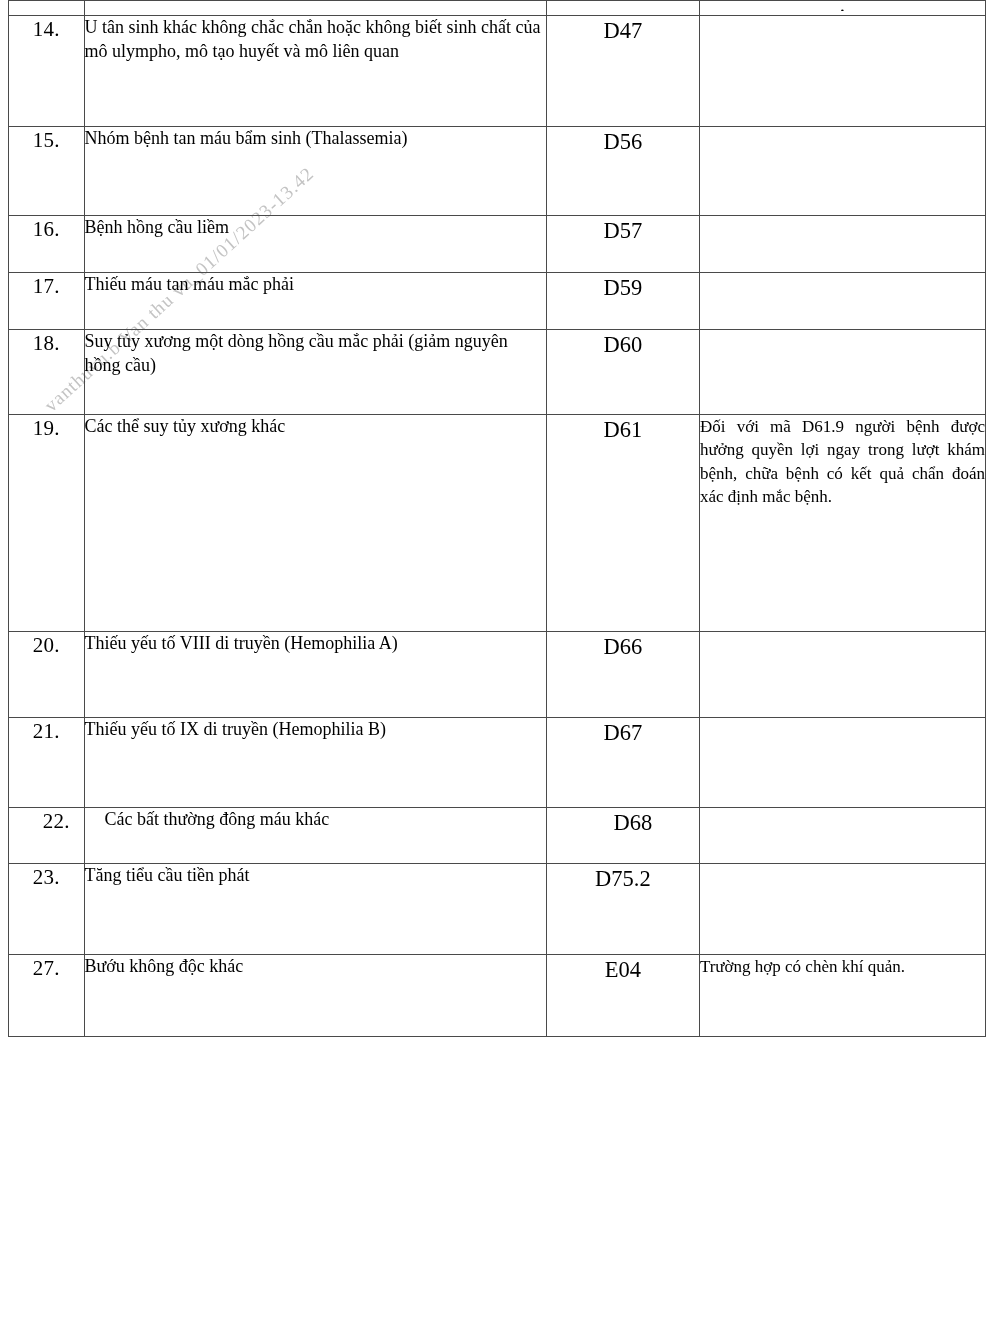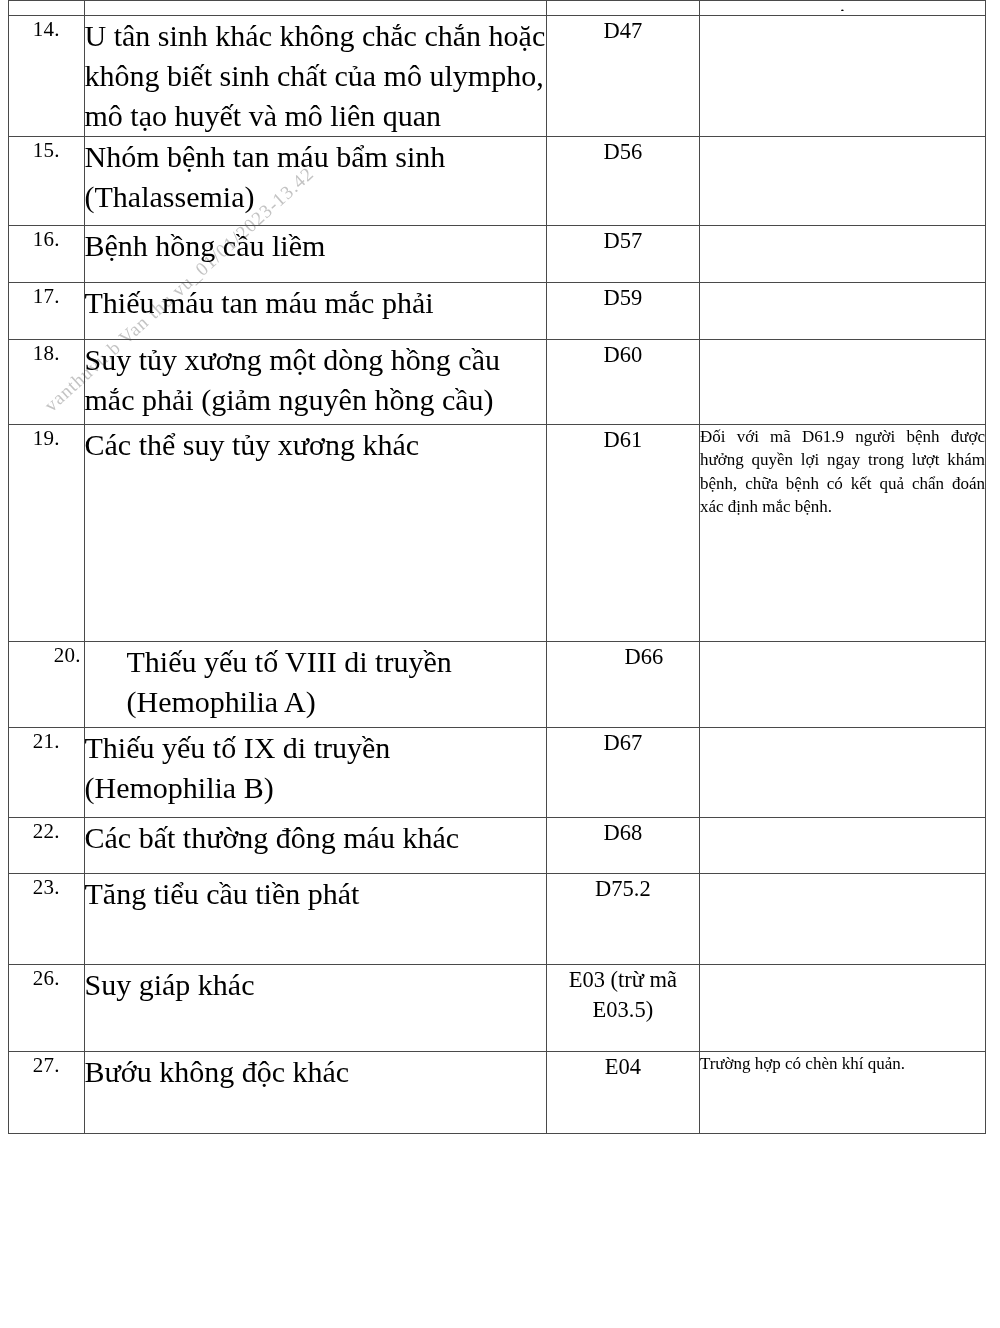--- a/index.html
+++ b/index.html
@@ -67,21 +67,21 @@
 
   .cell-no {
     font-size: 21px;
     line-height: 1.25;
     padding: 6px 0 0 0;
     text-align: center;
     letter-spacing: 0.2px;
   }
 
   .cell-name {
-    font-size: 30px;
+    font-size: 18px;
     line-height: 1.33;
     padding: 13px 8px 10px 14px;
     text-align: left;
   }
 
   .cell-code {
     font-size: 22.5px;
     line-height: 1.33;
     padding: 13px 6px 10px 6px;
     text-align: center;
@@ -110,23 +110,23 @@
     display: block;
   }
 
   
   tr.r14 td { height: 110px; margin-left: 44px; }
   tr.r15 td { height: 88px; }
   tr.r16 td { height: 56px; }
   tr.r17 td { height: 56px; }
   tr.r18 td { height: 84px; }
   tr.r19 td { height: 216px; margin-left: 40px; }
-  tr.r20 td { height: 85px; padding-left: 42px; }
+  tr.r20 td { height: 85px; }
   tr.r21 td { height: 89px; margin-top: 16px; }
-  tr.r22 td { height: 55px; }
+  tr.r22 td { height: 55px; padding-left: 20px; }
   tr.r23 td { height: 90px; }
   tr.r24 td { height: 120px; }
   tr.r25 td { height: 55px; }
   tr.r26 td { height: 86px; }
   tr.r27 td { height: 81px; }
 </style>
 </head>
 <body>
 
 <div class="page">
@@ -216,26 +216,20 @@
 
       <tr class="r23">
         <td class="cell-no">23.</td>
         <td class="cell-name">Tăng tiểu cầu tiền phát</td>
         <td class="cell-code">D75.2</td>
         <td class="cell-note"></td>
       </tr>
 
 
 
-      <tr class="r26">
-        <td class="cell-no">26.</td>
-        <td class="cell-name">Suy giáp khác</td>
-        <td class="cell-code">E03 (trừ mã E03.5)</td>
-        <td class="cell-note"></td>
-      </tr>
 
       <tr class="r27">
         <td class="cell-no">27.</td>
         <td class="cell-name">Bướu không độc khác</td>
         <td class="cell-code">E04</td>
         <td class="cell-note">Trường hợp có chèn khí quản.</td>
       </tr>
 
     </tbody>
   </table>

